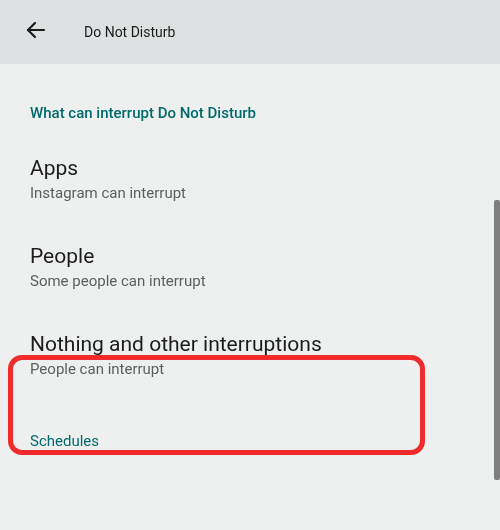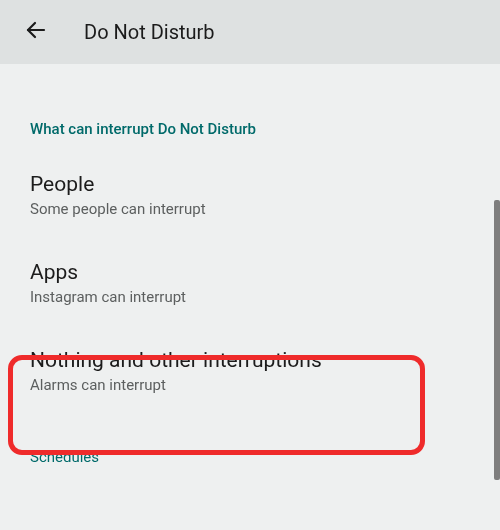--- a/index.html
+++ b/index.html
@@ -21,27 +21,27 @@
       width: 40px;
       height: 40px;
       display: flex;
       align-items: center;
       justify-content: center;
       border-radius: 50%;
       cursor: pointer;
     }
     .back-btn svg { width: 24px; height: 24px; }
     .title {
-      font-size: 20px;
+      font-size: 14px;
       font-weight: 400;
       margin-left: 28px;
       color: #1b1b1b;
     }
     .content {
-      padding: 16px 0 0 0;
+      padding: 0 0 0 0;
     }
     .section-header {
       color: #006a6a;
       font-size: 15px;
       font-weight: 500;
       padding: 40px 30px 12px 30px;
     }
     .item {
       padding: 22px 30px 20px 30px;
       cursor: pointer;
@@ -90,32 +90,32 @@
       </svg>
     </span>
   </div>
   <div class="title">Do Not Disturb</div>
 </div>
 
 <div class="content">
   <div class="section-header">What can interrupt Do Not Disturb</div>
 
   <div class="item">
+    <div class="item-title">Apps</div>
+    <div class="item-sub">Instagram can interrupt</div>
+  </div>
+
+  <div class="item">
     <div class="item-title">People</div>
     <div class="item-sub">Some people can interrupt</div>
   </div>
 
   <div class="item">
-    <div class="item-title">Apps</div>
-    <div class="item-sub">Instagram can interrupt</div>
-  </div>
-
-  <div class="item">
     <div class="item-title">Nothing and other interruptions</div>
-    <div class="item-sub">Alarms can interrupt</div>
+    <div class="item-sub">People can interrupt</div>
   </div>
 
   <div class="schedules-header">Schedules</div>
 </div>
 
 <div class="scroll-indicator"></div>
 
 <div class="highlight-box" style="left: 8px; top: 355px; width: 417px; height: 100px;"></div>
 
 </body></html>

